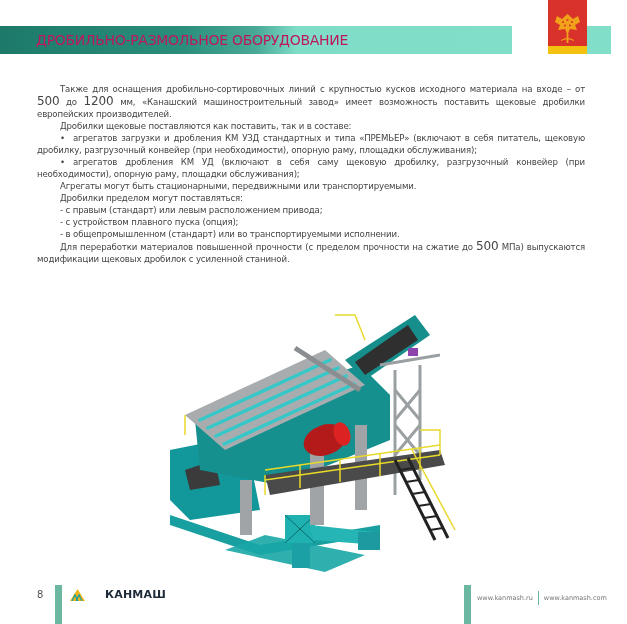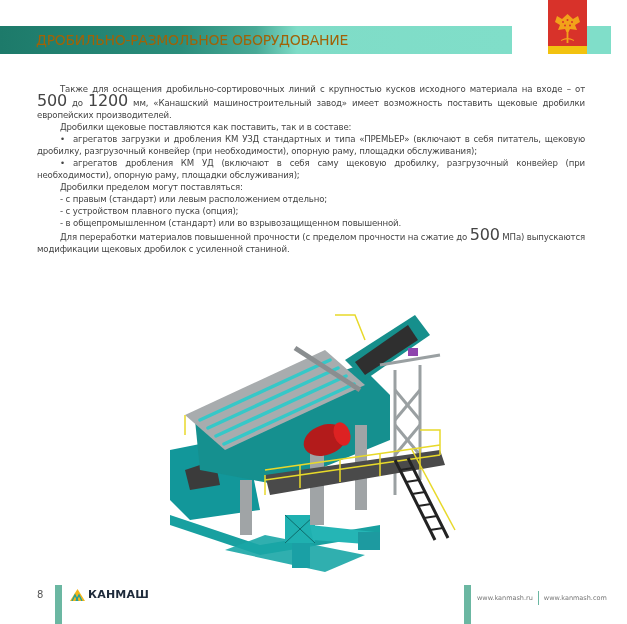--- a/index.html
+++ b/index.html
@@ -5,48 +5,48 @@
     html, body { margin: 0; padding: 0; }
     body {
       width: 627px; height: 624px; background: #ffffff; position: relative; overflow: hidden;
       font-family: "DejaVu Sans", sans-serif; color: #3a3a3a;
     }
     .header-band {
       position: absolute; left: 0; top: 26px; width: 512px; height: 28px;
       background: linear-gradient(90deg, #1d7a6a 0%, #2a8d7b 35%, #48a996 50%, #7fdcc7 58%, #80dec9 100%);
     }
     .header-title {
-      position: absolute; left: 36px; top: 32px; font-size: 14px; color: #a16207;
+      position: absolute; left: 36px; top: 32px; font-size: 14px; color: #be185d;
       letter-spacing: -0.3px; white-space: nowrap; font-weight: normal;
     }
     .emblem {
       position: absolute; left: 548px; top: 0; width: 39px; height: 54px;
       background: #d8322a;
     }
     .emblem .gold { position: absolute; left: 0; bottom: 0; width: 39px; height: 8px; background: #f2c20f; }
     .emblem svg { position: absolute; left: 6px; top: 12px; }
     .emblem-right {
       position: absolute; left: 587px; top: 26px; width: 24px; height: 28px; background: #80dec9;
     }
     .content {
       position: absolute; left: 37px; top: 83px; width: 548px;
       font-size: 8.6px; line-height: 12px; color: #444; letter-spacing: -0.15px;
     }
     .content p { margin: 0; text-align: justify; }
     .indent { text-indent: 23px; }
     .bullet { text-indent: 23px; }
     .bullet .dot { display: inline-block; width: 13px; text-indent: 0; }
-    .num { font-size: 16px; }
+    .num { font-size: 12px; }
     .machine {
       position: absolute; left: 150px; top: 310px; width: 320px; height: 270px;
     }
     .footer-num { position: absolute; left: 37px; top: 589px; font-size: 10px; color: #555; }
     .footer-bar-left { position: absolute; left: 55px; top: 585px; width: 7px; height: 39px; background: #6bb7a2; }
     .footer-logo { position: absolute; left: 70px; top: 588px; display: flex; align-items: center; }
-    .footer-logo .logo-text { font-size: 11px; font-weight: bold; color: #1e2a3a; margin-left: 3px; letter-spacing: 0.2px; }
+    .footer-logo .logo-text { font-size: 11px; font-weight: bold; color: #1e2a3a; margin-left: 20px; letter-spacing: 0.2px; }
     .footer-bar-right { position: absolute; left: 464px; top: 585px; width: 7px; height: 39px; background: #6bb7a2; }
     .footer-links { position: absolute; left: 477px; top: 591px; font-size: 6.5px; color: #777; display: flex; align-items: center; }
     .footer-links .sep { width: 1px; height: 14px; background: #6bb7a2; margin: 0 5px; }
   </style>
 </head>
 <body>
 
 <div class="header-band"></div>
 <div class="header-title">ДРОБИЛЬНО-РАЗМОЛЬНОЕ ОБОРУДОВАНИЕ</div>
 <div class="emblem-right"></div>
@@ -66,24 +66,25 @@
     </g>
   </svg>
   <div class="gold"></div>
 </div>
 
 <div class="content">
   <p class="indent"><span>Также для оснащения дробильно-сортировочных линий с крупностью кусков исходного материала на входе – от </span><span class="num">500</span><span> до </span><span class="num">1200</span><span> мм, «Канашский машиностроительный завод» имеет возможность поставить щековые дробилки европейских производителей.</span></p>
   <p class="indent">Дробилки щековые поставляются как поставить, так и в составе:</p>
   <p class="bullet"><span class="dot">•</span><span>агрегатов загрузки и дробления КМ УЗД стандартных и типа «ПРЕМЬЕР» (включают в себя питатель, щековую дробилку, разгрузочный конвейер (при необходимости), опорную раму, площадки обслуживания);</span></p>
   <p class="bullet"><span class="dot">•</span><span>агрегатов дробления КМ УД (включают в себя саму щековую дробилку, разгрузочный конвейер (при необходимости), опорную раму, площадки обслуживания);</span></p>
+  <p class="indent">Агрегаты могут быть стационарными, передвижными или транспортируемыми.</p>
   <p class="indent">Дробилки пределом могут поставляться:</p>
-  <p class="indent">- с правым (стандарт) или левым расположением отдельно;</p>
+  <p class="indent">- с правым (стандарт) или левым расположением привода;</p>
   <p class="indent">- с устройством плавного пуска (опция);</p>
-  <p class="indent">- в общепромышленном (стандарт) или во взрывозащищенном повышенной.</p>
+  <p class="indent">- в общепромышленном (стандарт) или во транспортируемыми исполнении.</p>
   <p class="indent"><span>Для переработки материалов повышенной прочности (с пределом прочности на сжатие до </span><span class="num">500</span><span> МПа) выпускаются модификации щековых дробилок с усиленной станиной.</span></p>
 </div>
 
 <div class="machine">
   <svg width="320" height="270" viewBox="0 0 320 270">
 
     <polygon points="20,215 110,245 230,225 230,215 110,235 20,205" fill="#18a0a0"></polygon>
     <polygon points="75,240 175,262 215,245 115,225" fill="#1aa6a6" opacity="0.9"></polygon>
 
     <rect x="135" y="205" width="30" height="28" fill="#1fb0b0"></rect>

